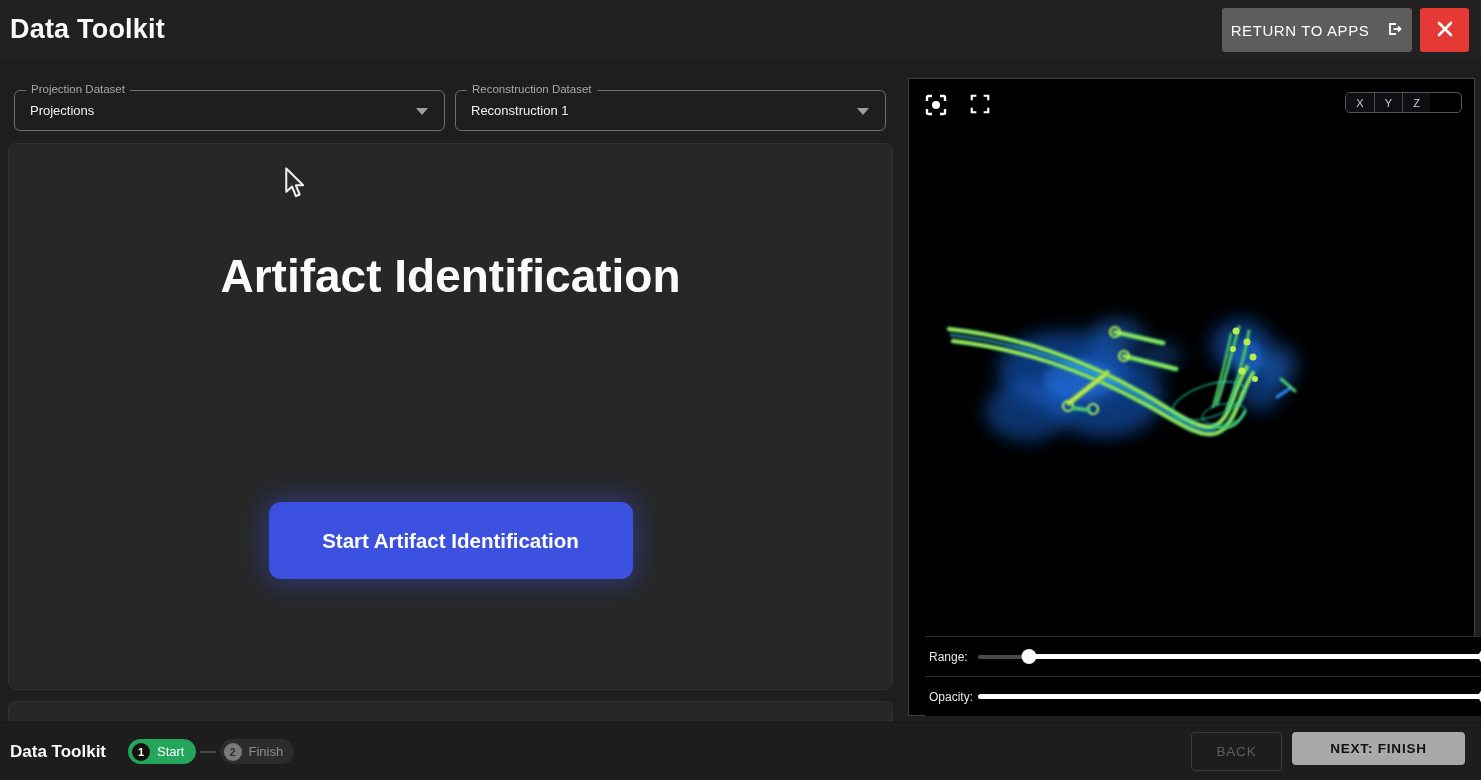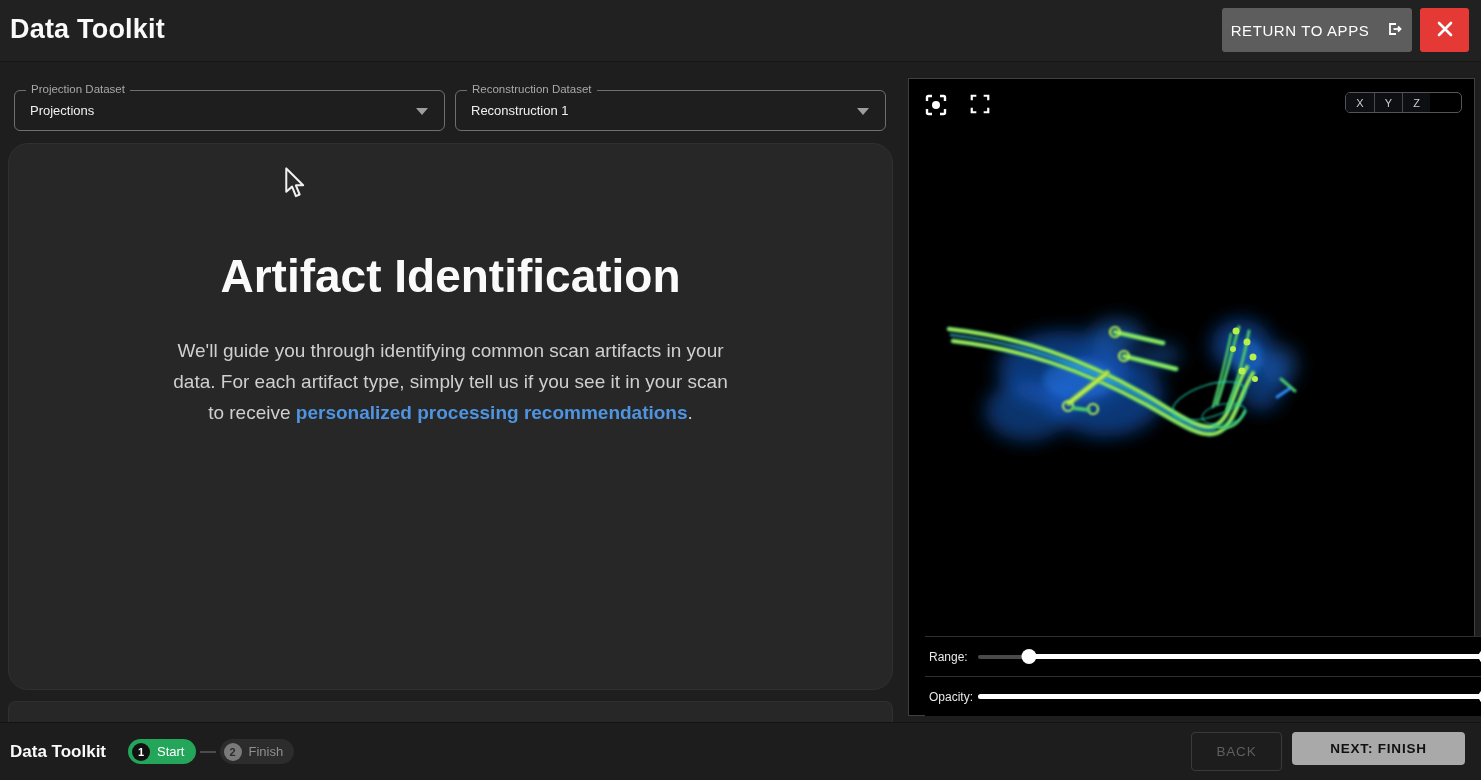--- a/index.html
+++ b/index.html
@@ -47,21 +47,21 @@
   .select-value { margin-left:15px; font-size:13px; color:#f0f0f0; }
   .select-caret {
     position:absolute; right:16px; top:17px;
     width:0; height:0; border-left:6px solid transparent;
     border-right:6px solid transparent; border-top:7px solid #9e9e9e;
   }
 
   
   .main-card {
     position:absolute; left:8px; top:143px; width:885px; height:547px;
-    background:#272727; border:1px solid #303030; border-radius:20px;
+    background:#272727; border:1px solid #303030; border-radius:8px;
   }
   .main-title {
     position:absolute; top:105px; left:0; width:100%;
     text-align:center; font-size:46px; font-weight:bold; color:#fafafa;
   }
   .main-desc {
     position:absolute; top:191px; left:50%; transform:translateX(-50%);
     width:560px; text-align:center; font-size:19px; line-height:31px; color:#cfcfcf;
   }
   .main-desc strong { color:#4f94e0; font-weight:bold; }
@@ -213,21 +213,21 @@
     <span class="select-caret"></span>
   </div>
   <div class="select reconstruction">
     <span class="select-label">Reconstruction Dataset</span>
     <span class="select-value">Reconstruction 1</span>
     <span class="select-caret"></span>
   </div>
 
   <div class="main-card">
     <h1 class="main-title">Artifact Identification</h1>
-    <p class="main-desc"><span>We'll guide you through identifying common scan artifacts in your data. For each artifact type, simply tell us if you see it in your scan to receive </span><strong>personalized processing recommendations</strong><span>.</span></p>
+    <button class="start-btn">Start Artifact Identification</button>
   </div>
   <div class="strip-card"></div>
 
   <div class="viewer">
 
     <svg class="viewer-canvas" viewBox="0 0 565 557">
       <defs>
         <filter id="b8" x="-60%" y="-60%" width="220%" height="220%">
             <feGaussianBlur stdDeviation="9"></feGaussianBlur>
           </filter>

